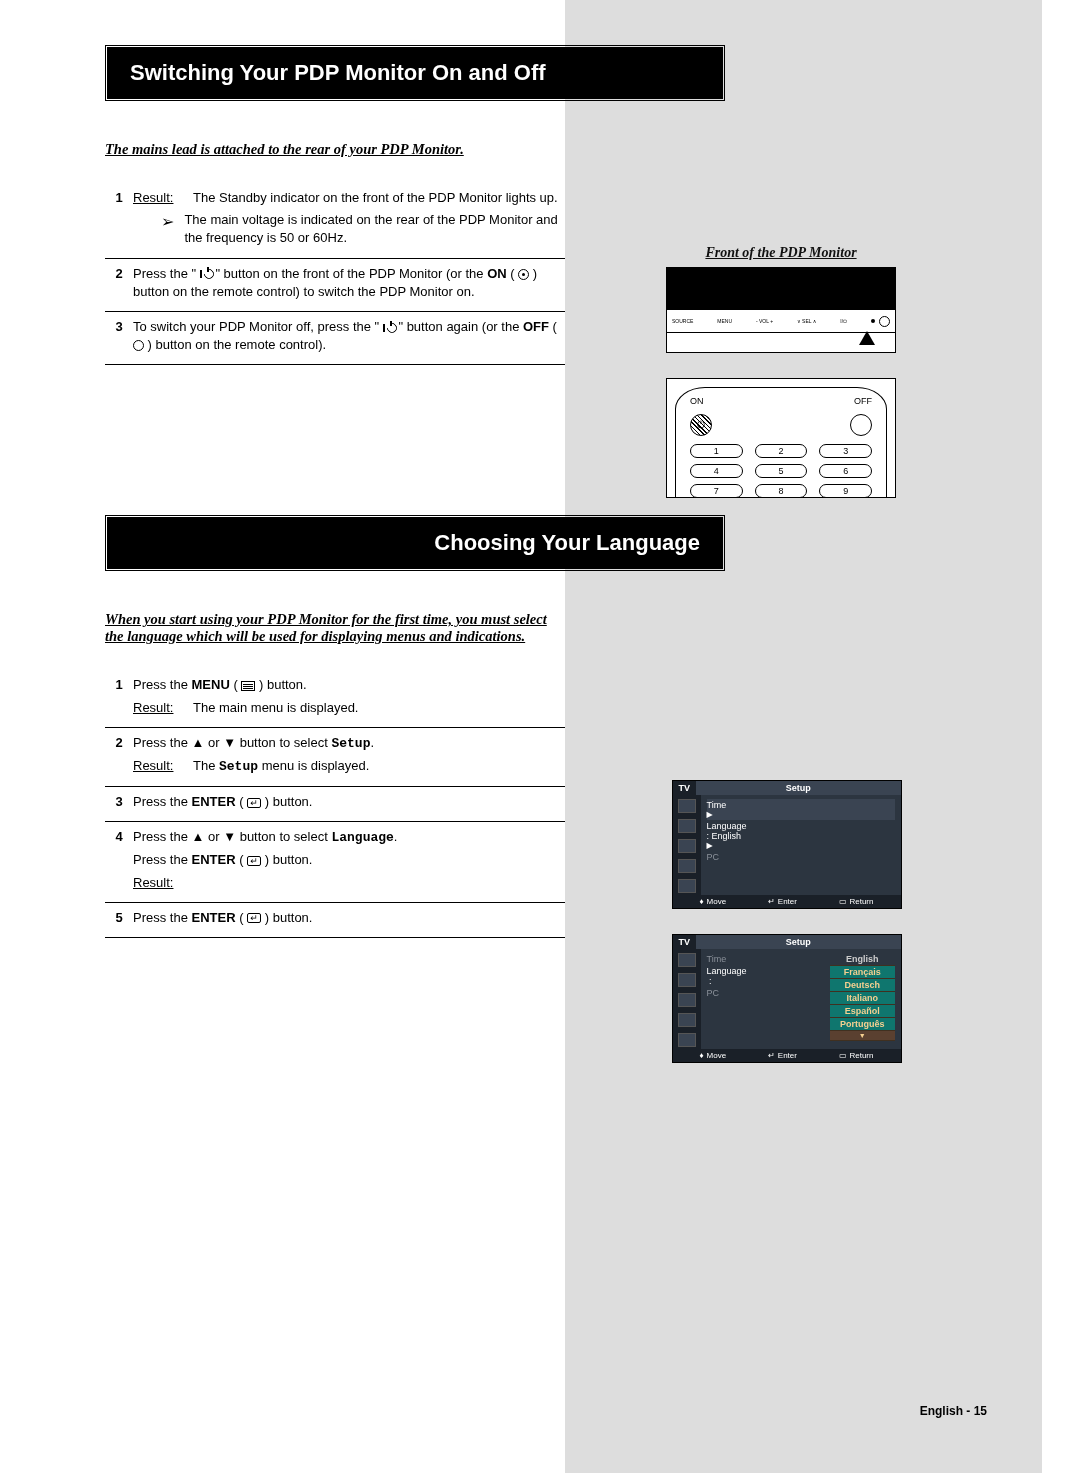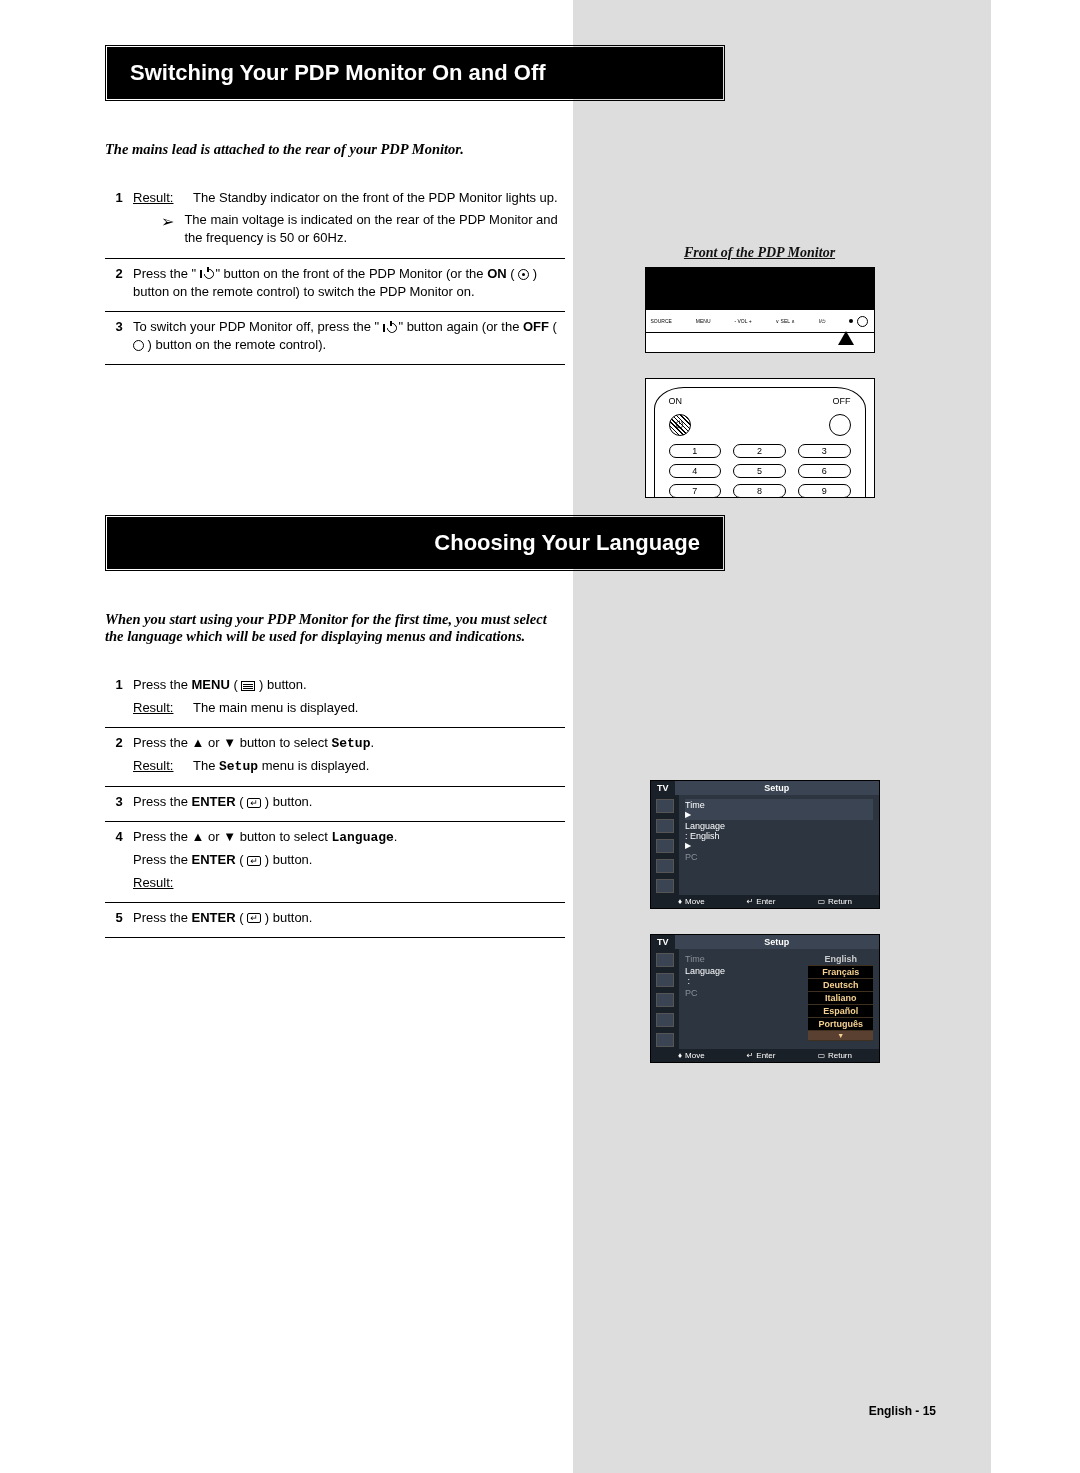--- a/index.html
+++ b/index.html
@@ -1,22 +1,22 @@
 <!DOCTYPE html>
 <html><head>
 <meta charset="utf-8">
 <style>
   * { box-sizing: border-box; margin: 0; padding: 0; }
   body { font-family: Arial, Helvetica, sans-serif; background: #fff; width: 1080px; height: 1473px; position: relative; }
   .page { display: flex; height: 100%; }
   .main-col { width: 565px; padding: 45px 0 0 55px; }
-  .side-col { width: 418px; background: #ddd; padding-top: 45px; position: relative; margin-left: 8px; }
+  .side-col { width: 477px; background: #ddd; padding-top: 45px; position: relative; }
   .sec-header { background: #000; color: #fff; font-weight: bold; font-size: 22px; padding: 10px 20px; display: inline-block; border: 3px solid #000; width: 100%; }
   .sec-header-border { border: 1px solid #000; padding: 1px; margin-left: 50px; width: 620px; position: relative; z-index: 3; }
-  .intro { font-style: italic; font-weight: bold; font-size: 14.5px; margin-bottom: 25px; font-family: Georgia, serif; margin-left: 50px; width: 460px; }
+  .intro { font-style: italic; font-weight: bold; font-size: 14.5px; margin-bottom: 25px; font-family: Georgia, serif; margin-left: 50px; width: 460px; text-decoration: underline; }
   .steps { margin-left: 50px; width: 460px; }
   .step { display: flex; border-bottom: 1px solid #000; padding: 6px 0; font-size: 13px; line-height: 1.4; }
   .step:last-child { border-bottom: 1px solid #000; }
   .step-num { width: 28px; font-weight: bold; text-align: center; flex-shrink: 0; }
   .step-body { flex: 1; }
   .step-line { margin-bottom: 4px; }
   .sub { display: flex; margin-bottom: 4px; }
   .sub .label { text-decoration: underline; min-width: 55px; }
   .sub .txt { flex: 1; margin-left: 5px; }
   .indent { margin-left: 28px; display: flex; margin-bottom: 4px; }
@@ -51,21 +51,21 @@
   .osd-title { flex:1; text-align:center; background:#3a4452; font-weight:bold; padding:2px 0; }
   .osd-body { display:flex; min-height:100px; }
   .osd-icons { width:28px; background:#1a2028; display:flex; flex-direction:column; align-items:center; padding-top:4px; gap:6px; }
   .osd-ico { width:18px; height:14px; background:#3a4452; border:1px solid #555; }
   .osd-list { flex:1; padding:4px 6px; }
   .osd-row { display:flex; justify-content:space-between; padding:1px 0;flex-direction:column; }
   .osd-row.sel { background:#3a4452; }
   .osd-arrow { font-size:8px; }
   .osd-lang-col { display:flex; }
   .osd-lang-list { margin-left:auto; }
-  .osd-lang-item { background:#000000; color:#f5d090; padding:1px 10px; text-align:center; font-weight:bold; border-bottom:1px solid #403020; }
+  .osd-lang-item { background:#0f766e; color:#f5d090; padding:1px 10px; text-align:center; font-weight:bold; border-bottom:1px solid #403020; }
   .osd-lang-item.first { background:#2c3540; color:#ccc; }
   .osd-lang-item.more { background:#5a4030; color:#f5d090; font-size:7px; }
   .osd-foot { display:flex; background:#1a2028; padding:2px 6px; justify-content:space-around; font-size:8px; }
   .osd-foot span { display:flex; align-items:center; gap:3px; }
 
   .footer { position:absolute; bottom:55px; right:55px; font-size:12px; font-weight:bold; }
   .pwr-sym { display:inline-block; width:12px; height:12px; position:relative; vertical-align:middle; }
   .pwr-sym::before { content:""; position:absolute; left:0; top:2px; width:2px; height:8px; background:#000; }
   .pwr-sym::after { content:""; position:absolute; left:4px; top:1px; width:8px; height:8px; border:1.5px solid #000; border-radius:50%; border-top-color:transparent; transform:rotate(-45deg); }
   .pwr-sym .bar { position:absolute; left:7px; top:-1px; width:2px; height:5px; background:#000; }

